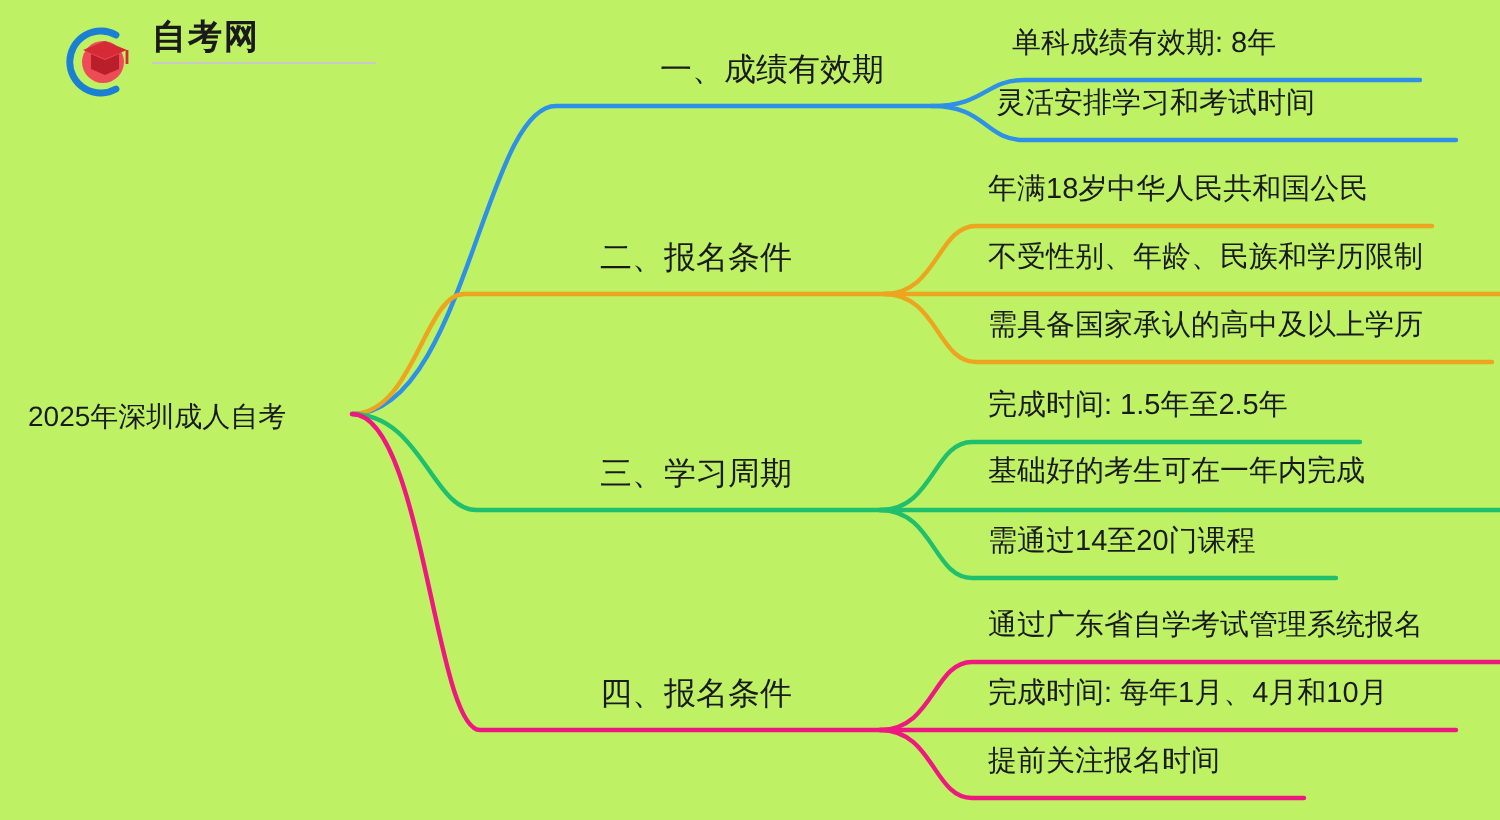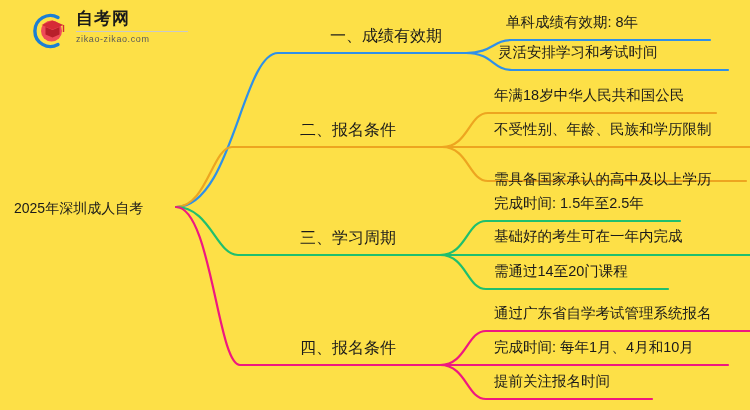--- a/index.html
+++ b/index.html
@@ -7,21 +7,21 @@
     padding: 0;
     background: #ffffff;
   }
   body {
     font-family: "Liberation Sans", "DejaVu Sans", sans-serif;
   }
   #canvas {
     position: relative;
     width: 750px;
     height: 410px;
-    background: #fde047;
+    background: #bef264;
     overflow: hidden;
   }
   #edges {
     position: absolute;
     left: 0;
     top: 0;
     width: 750px;
     height: 410px;
     pointer-events: none;
   }
@@ -97,21 +97,20 @@
     <svg id="logo-mark" viewBox="0 0 42 42">
       <path d="M30 7.5 A15.5 15.5 0 1 0 30 34.5" fill="none" stroke="#1b7fd4" stroke-width="3.4" stroke-linecap="round"></path>
       <circle cx="23.5" cy="21" r="10.5" fill="#ef4b57"></circle>
       <path d="M13.5 15 L24.5 10.5 L35.5 15 L24.5 19.5 Z" fill="#d62b36"></path>
       <path d="M17.5 17 L17.5 24.5 L24.5 27.5 L31.5 24.5 L31.5 17 L24.5 20 Z" fill="#b81f2a"></path>
       <path d="M35.5 15 L35.5 22" stroke="#d62b36" stroke-width="1.4" fill="none"></path>
     </svg>
     <div id="logo-text">
       <div class="logo-cn">自考网</div>
       <div class="logo-rule"></div>
-      <div class="logo-url">zikao-zikao.com</div>
     </div>
   </div>
 
   <svg id="edges" viewBox="0 0 750 410">
       <path d="M176,207 C232.1,207 242.3,53 278,53 L466,53" fill="none" stroke="#2f90e8" stroke-width="2.2" stroke-linecap="round"></path>
       <path d="M466,53 C492.68,53 492.68,40 512,40 L710,40" fill="none" stroke="#2f90e8" stroke-width="2.2" stroke-linecap="round"></path>
       <path d="M466,53 C492.68,53 492.68,70 512,70 L728,70" fill="none" stroke="#2f90e8" stroke-width="2.2" stroke-linecap="round"></path>
       <path d="M176,207 C206.8,207 212.4,147 232,147 L442,147" fill="none" stroke="#eda520" stroke-width="2.2" stroke-linecap="round"></path>
       <path d="M442,147 C468.68,147 468.68,113 488,113 L716,113" fill="none" stroke="#eda520" stroke-width="2.2" stroke-linecap="round"></path>
       <path d="M442,147 L750,147" fill="none" stroke="#eda520" stroke-width="2.2" stroke-linecap="round"></path>
@@ -127,21 +126,21 @@
     </svg>
 
   <div id="nodes">
     <div class="node root-node" style="left: 14px; top: 198px;">2025年深圳成人自考</div>
   <div class="node l1-node" style="left: 330px; top: 26px; text-align: right;">一、成绩有效期</div>
       <div class="node l2-node" style="left: 506px; top: 13px;">单科成绩有效期: 8年</div>
       <div class="node l2-node" style="left: 498px; top: 43px;">灵活安排学习和考试时间</div>
       <div class="node l1-node" style="left: 300px; top: 120px;">二、报名条件</div>
       <div class="node l2-node" style="left: 494px; top: 86px;">年满18岁中华人民共和国公民</div>
       <div class="node l2-node" style="left: 494px; top: 120px;">不受性别、年龄、民族和学历限制</div>
-      <div class="node l2-node" style="left: 494px; top: 154px; margin-top: 16px;">需具备国家承认的高中及以上学历</div>
+      <div class="node l2-node" style="left: 494px; top: 154px;">需具备国家承认的高中及以上学历</div>
       <div class="node l1-node" style="left: 300px; top: 228px;">三、学习周期</div>
       <div class="node l2-node" style="left: 494px; top: 194px;">完成时间: 1.5年至2.5年</div>
       <div class="node l2-node" style="left: 494px; top: 228px; font-family: Liberation Mono, monospace;">基础好的考生可在一年内完成</div>
       <div class="node l2-node" style="left: 494px; top: 262px;">需通过14至20门课程</div>
       <div class="node l1-node" style="left: 300px; top: 338px;">四、报名条件</div>
       <div class="node l2-node" style="left: 494px; top: 304px;">通过广东省自学考试管理系统报名</div>
       <div class="node l2-node" style="left: 494px; top: 338px;">完成时间: 每年1月、4月和10月</div>
       <div class="node l2-node" style="left: 494px; top: 372px;">提前关注报名时间</div>
     </div>
 

